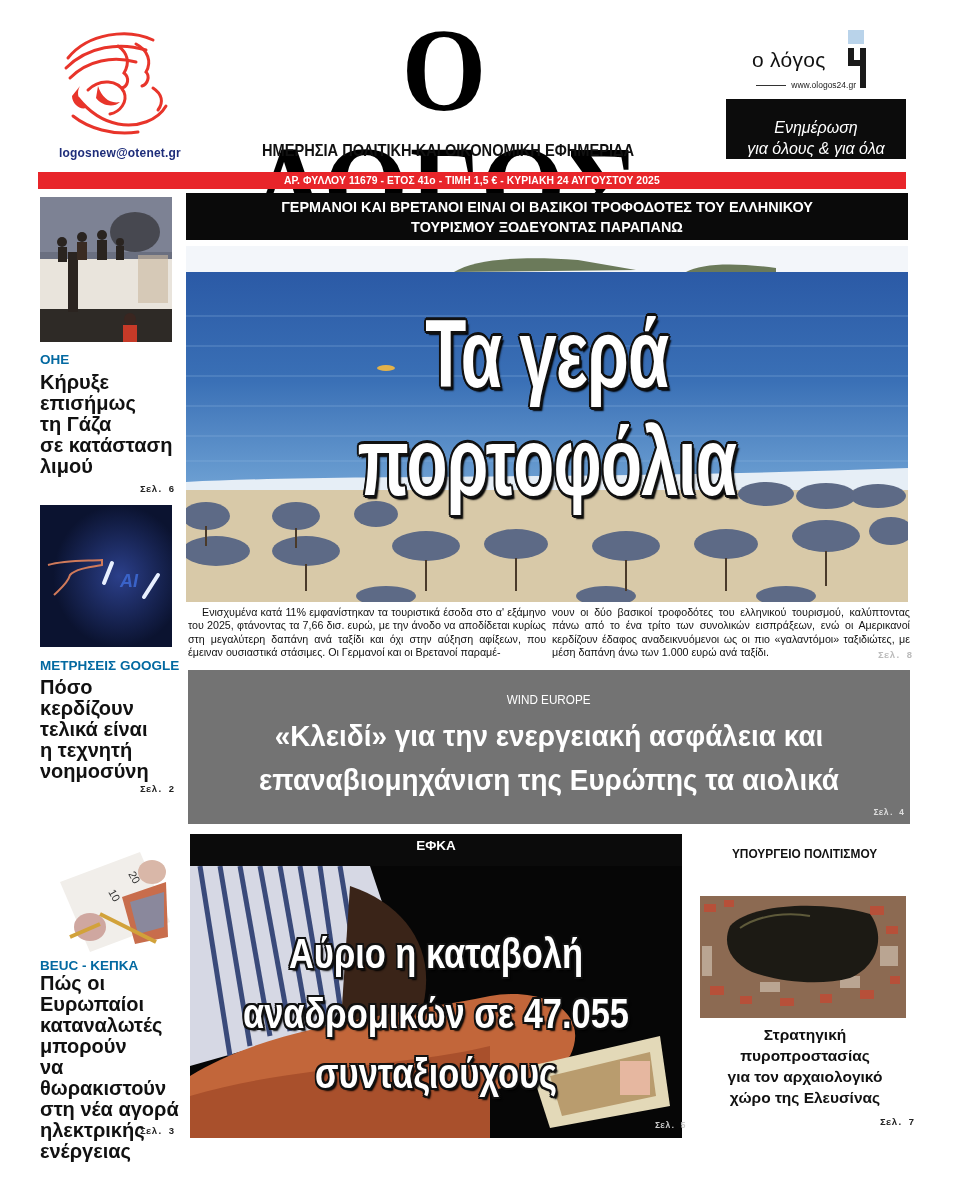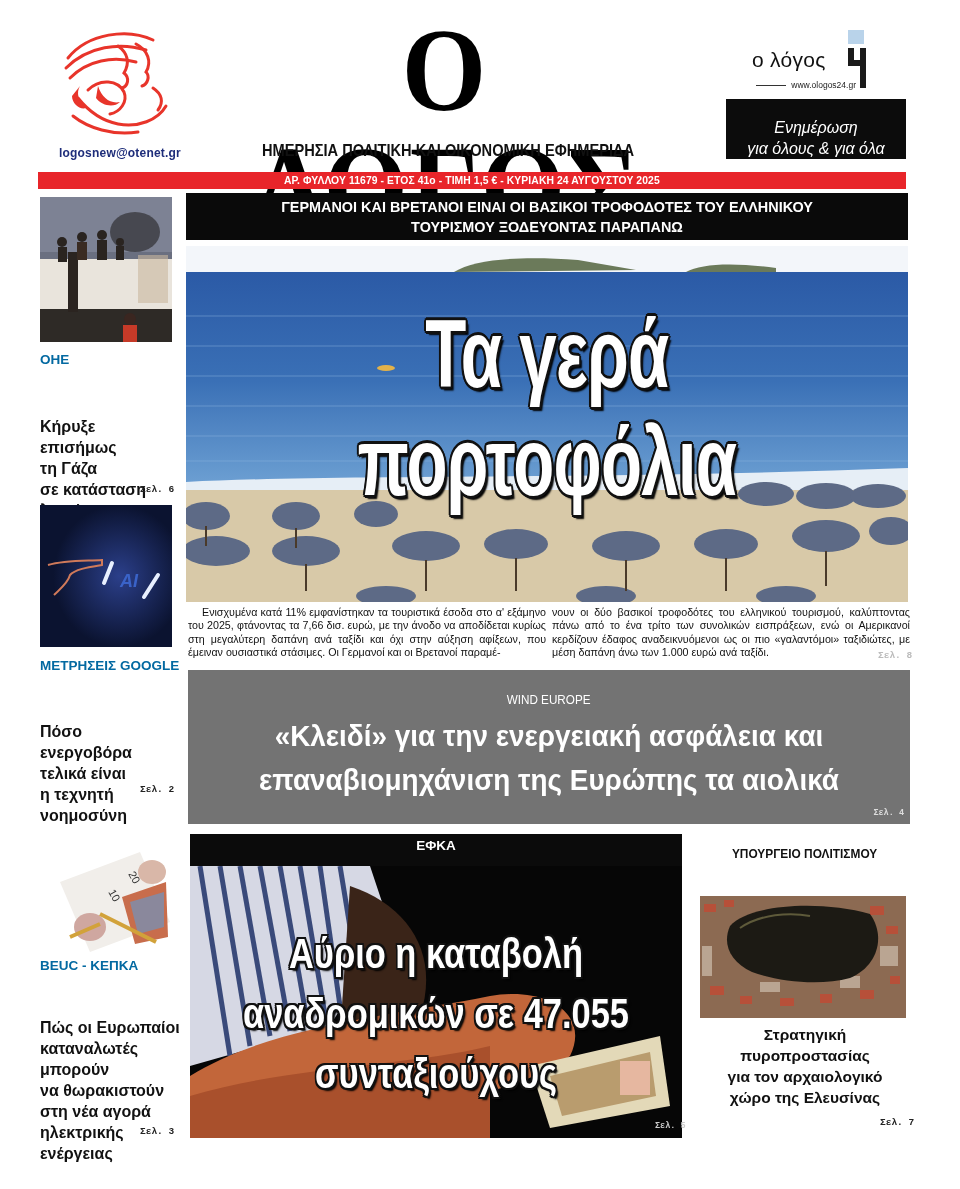--- a/index.html
+++ b/index.html
@@ -18,21 +18,21 @@
   .ologos-url-line { left: 756px; top: 85px; width: 30px; height: 1px; background: #333; }
   .tagline-box { left: 726px; top: 99px; width: 180px; height: 60px; background: #0c0c0c; color: #fff; text-align: center; font-style: italic; font-size: 16px; line-height: 21px; padding-top: 18px; }
 
   
   .issue-bar { left: 38px; top: 172px; width: 868px; height: 17px; background: #e8252a; color: #fff; font-size: 11.5px; font-weight: bold; line-height: 17px; text-align: center; letter-spacing: 0.1px; }
   .issue-bar span { display: inline-block; transform: scaleX(0.9); }
 
   
   .left-img { left: 40px; width: 132px; overflow: hidden; }
   .kicker { left: 40px; width: 140px; font-weight: bold; color: #0369a1; font-size: 13.5px; }
-  .lhead { left: 40px; width: 140px; font-weight: bold; font-size: 16px; line-height: 21px; color: #111; margin-top: 44px; }
+  .lhead { left: 40px; width: 140px; font-weight: bold; font-size: 20px; line-height: 21px; color: #111; }
   .page-ref { font-family: Liberation Mono, monospace; font-weight: bold; font-size: 9.5px; color: #222; }
 
   
   .lead-banner { left: 186px; top: 193px; width: 722px; height: 47px; background: #0a0a0a; color: #fff; text-align: center; font-weight: bold; font-size: 15.5px; line-height: 20px; padding-top: 4px; }
   .lead-banner div { transform: scaleX(0.93); }
   .lead-photo { left: 186px; top: 246px; width: 722px; height: 356px; overflow: hidden; }
   .lead-headline { left: 186px; top: 300px; width: 722px; text-align: center; color: #fff; font-weight: bold; font-size: 96px; line-height: 108px;
     text-shadow: -3px 0 #111, 3px 0 #111, 0 -3px #111, 0 3px #111, -2px -2px #111, 2px 2px #111, -2px 2px #111, 2px -2px #111, 4px 4px 2px #000;
     transform: scaleX(0.7); transform-origin: center; letter-spacing: -1px; }
   .lead-body { top: 606px; width: 358px; font-size: 10.7px; line-height: 13.3px; color: #111; text-align: justify; }
@@ -149,21 +149,21 @@
     <rect width="132" height="142" fill="url(#aiglow)"></rect>
     <path d="M8 60 C25 55, 45 56, 62 55 L62 60 C50 62, 35 64, 30 70 C28 78, 20 84, 14 90" stroke="#d07a5a" stroke-width="2" fill="none"></path>
     <path d="M72 58 L64 78" stroke="#e8f0ff" stroke-width="4" stroke-linecap="round"></path>
     <path d="M118 70 L104 92" stroke="#e8f0ff" stroke-width="4" stroke-linecap="round"></path>
     <text x="80" y="82" font-size="18" font-weight="bold" fill="#3a63c8" font-family="Liberation Sans, sans-serif" font-style="italic">AI</text>
   </svg>
 </div>
 <div class="abs kicker" style="top:658px;">ΜΕΤΡΗΣΕΙΣ GOOGLE</div>
 <div class="abs lhead" style="top:677px;">
   <div>Πόσο</div>
-  <div>ενεργοβόρα</div>
+  <div>κερδίζουν</div>
   <div>τελικά είναι</div>
   <div>η τεχνητή</div>
   <div>νοημοσύνη</div>
 </div>
 <div class="abs page-ref" style="left:140px;top:784px;">Σελ. 2</div>
 
 <div class="abs left-img" style="top:842px;height:112px;">
   <svg width="132" height="112" viewBox="0 0 132 112">
     <rect width="132" height="112" fill="#ffffff"></rect>
     <path d="M20 40 L100 10 L130 80 L50 110 Z" fill="#f1eeea"></path>

